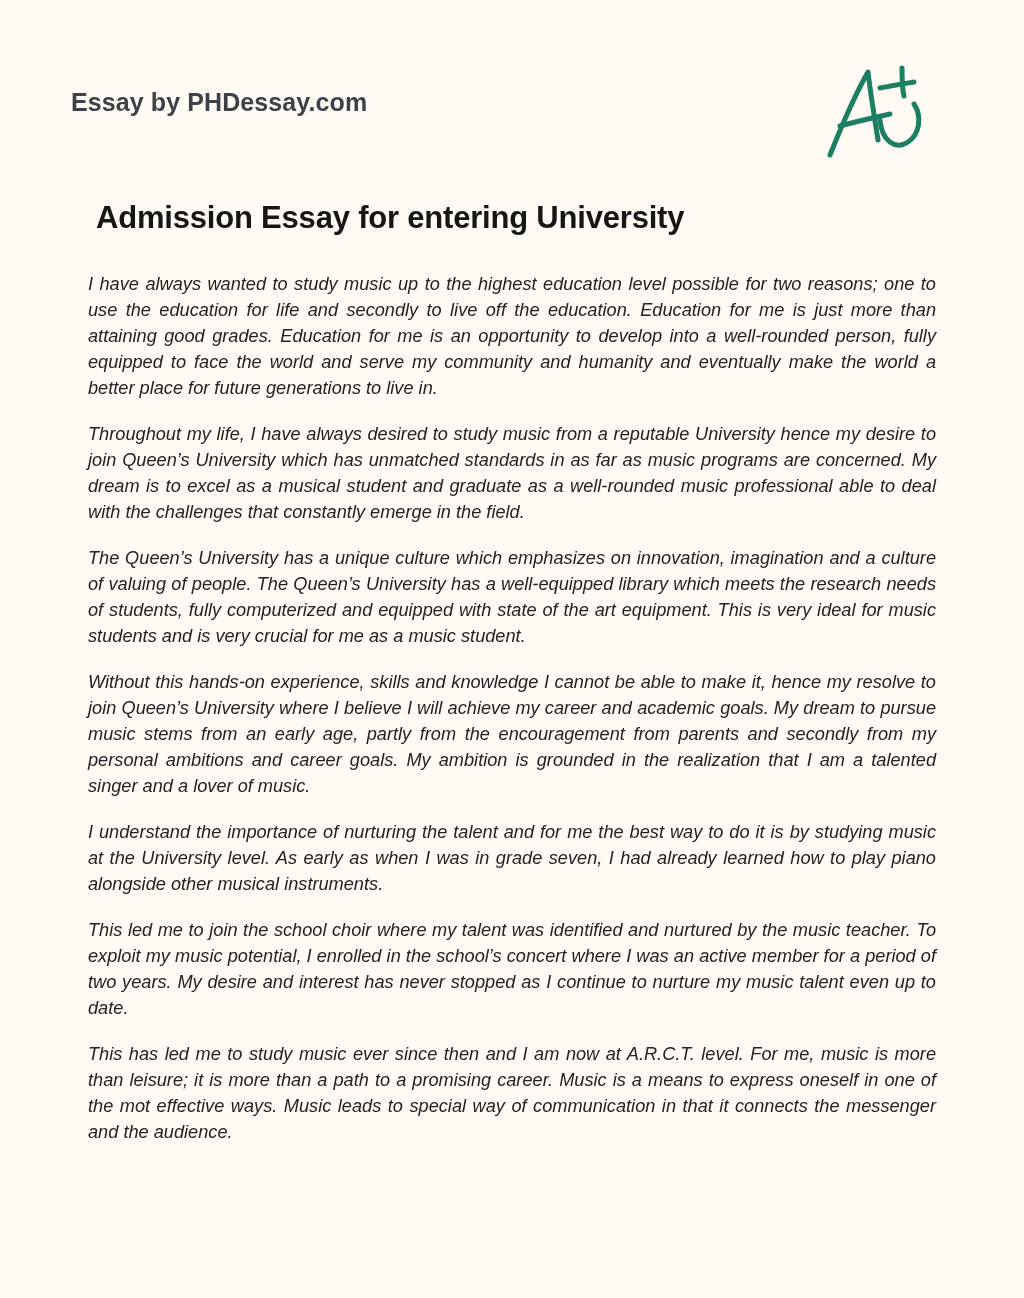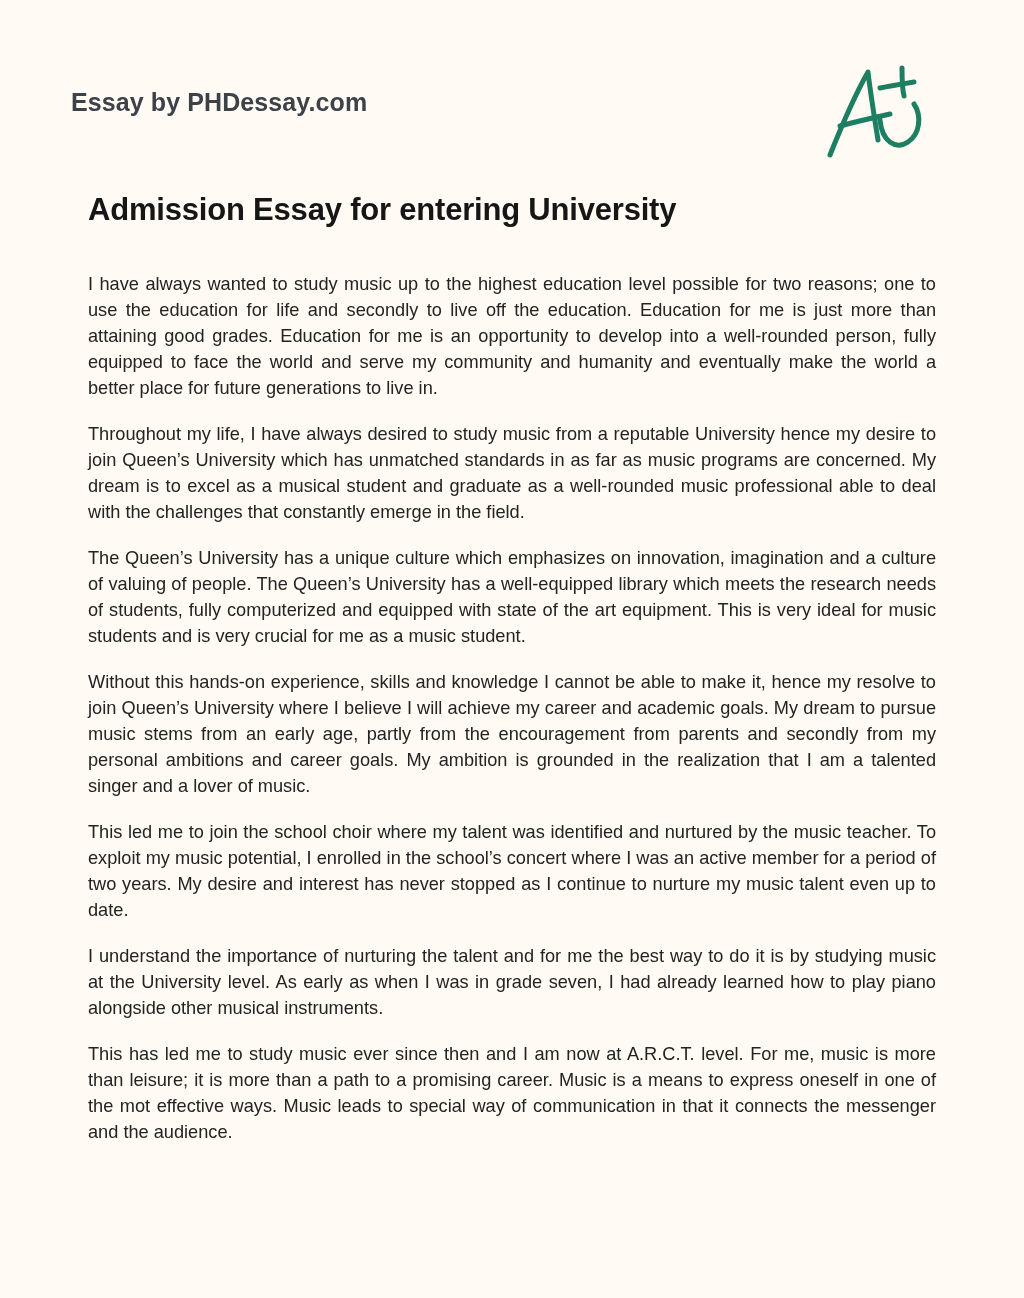--- a/index.html
+++ b/index.html
@@ -44,32 +44,33 @@
       position: absolute;
       left: 818px;
       top: 60px;
       width: 120px;
       height: 105px;
     }
     .page-title {
       position: absolute;
       left: 88px;
       top: 188px;
-      margin: 0;
+      margin: 8px;
       font-size: 31px;
       font-weight: bold;
       color: #161616;
       line-height: 44px;
       letter-spacing: -0.2px;
     }
     .essay {
       position: absolute;
       left: 88px;
       top: 271px;
       width: 848px;
+      font-style: italic;
     }
     .essay p {
       margin: 0 0 20px 0;
       font-size: 18.2px;
       line-height: 26px;
       text-align: justify;
       color: #232323;
     }
   </style>
 </head>
@@ -91,16 +92,16 @@
   </svg>
 </div>
 
 <h1 class="page-title">Admission Essay for entering University</h1>
 
 <div class="essay">
   <p>I have always wanted to study music up to the highest education level possible for two reasons; one to use the education for life and secondly to live off the education.  Education for me is just more than attaining good grades. Education for me is an opportunity to develop into a well-rounded person, fully equipped to face the world and serve my community and humanity and eventually make the world a better place for future generations to live in.</p>
   <p>Throughout my life, I have always desired to study music from a reputable University hence my desire to join Queen’s University which has unmatched standards in as far as music programs are concerned. My dream is to excel as a musical student and graduate as a well-rounded music professional able to deal with the challenges that constantly emerge in the field.</p>
   <p>The Queen’s University has a unique culture which emphasizes on innovation, imagination and a culture of valuing of people. The Queen’s University has a well-equipped library which meets the research needs of students, fully computerized and equipped with state of the art equipment. This is very ideal for music students and is very crucial for me as a music student.</p>
   <p>Without this hands-on experience, skills and knowledge I cannot be able to make it, hence my resolve to join Queen’s University where I believe I will achieve my career and academic goals.  My dream to pursue music stems from an early age, partly from the encouragement from parents and secondly from my personal ambitions and career goals.  My ambition is grounded in the realization that I am a talented singer and a lover of music.</p>
+  <p>I understand the importance of nurturing the talent and for me the best way to do it is by studying music at the University level. As early as when I was in grade seven, I had already learned how to play piano alongside other musical instruments.</p>
   <p>This led me to join the school choir where my talent was identified and nurtured by the music teacher. To exploit my music potential, I enrolled in the school’s concert where I was an active member for a period of two years. My desire and interest has never stopped as I continue to nurture my music talent even up to date.</p>
-  <p>I understand the importance of nurturing the talent and for me the best way to do it is by studying music at the University level. As early as when I was in grade seven, I had already learned how to play piano alongside other musical instruments.</p>
   <p>This has led me to study music ever since then and I am now at A.R.C.T. level. For me, music is more than leisure; it is more than a path to a promising career.  Music is a means to express oneself in one of the mot effective ways. Music leads to special way of communication in that it connects the messenger and the audience.</p>
 </div>
 
 </body></html>

